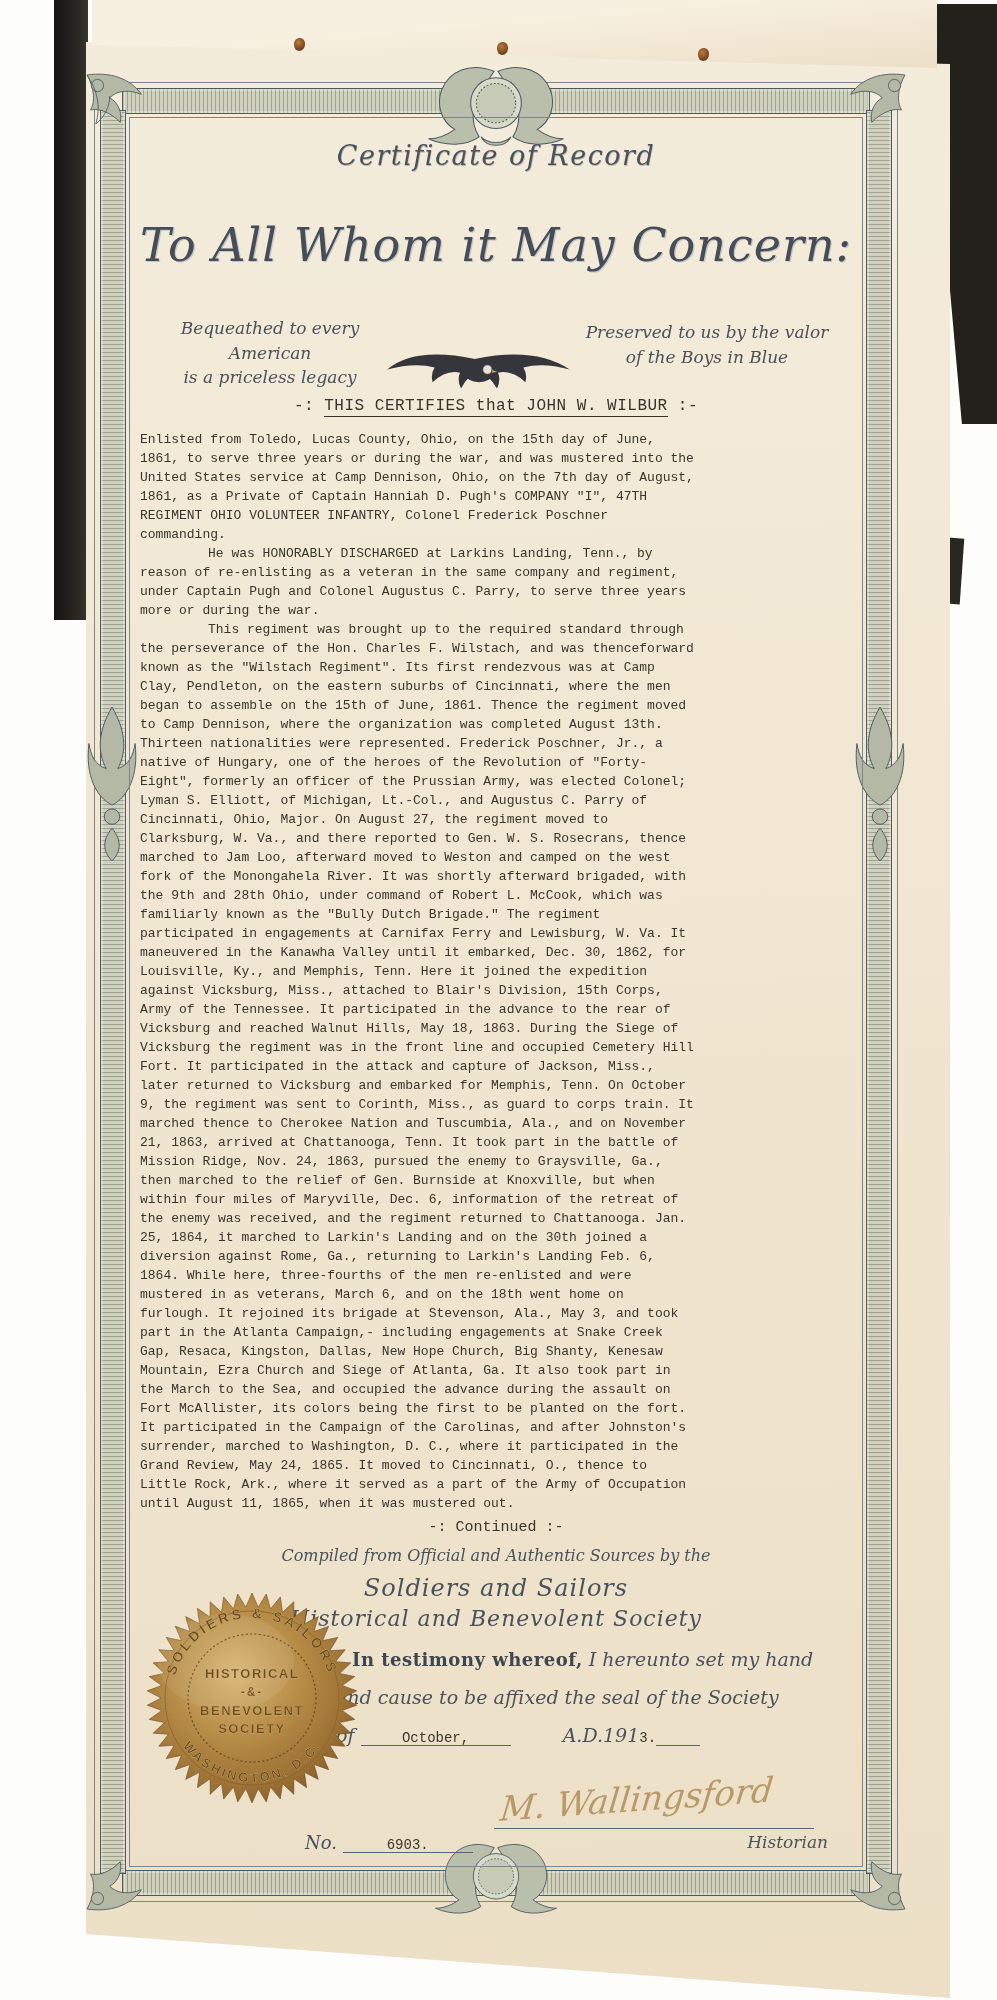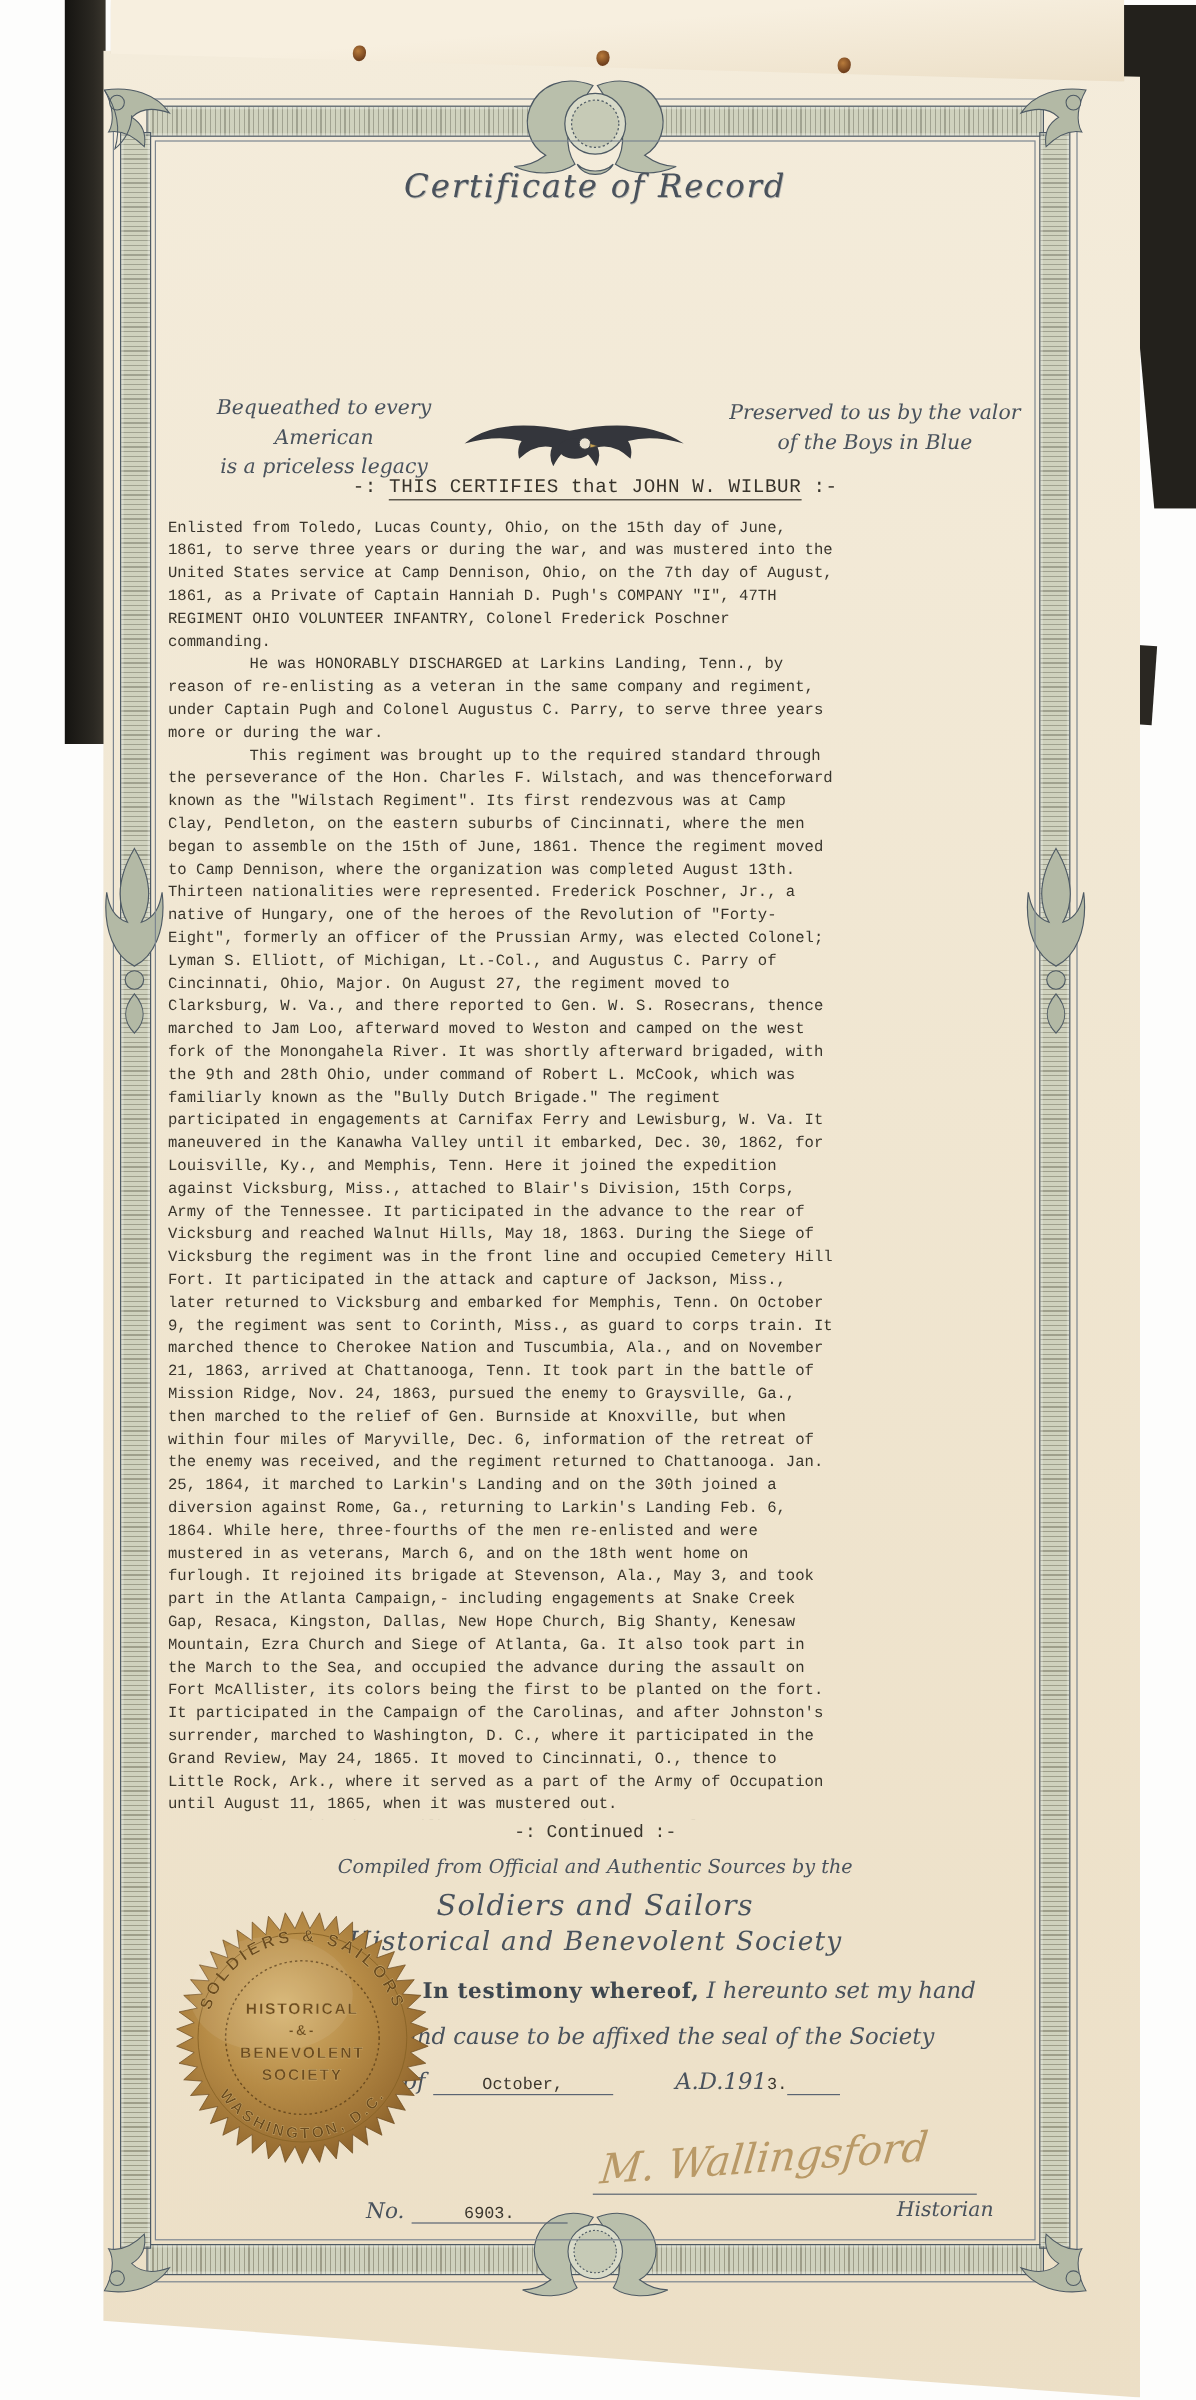--- a/index.html
+++ b/index.html
@@ -49,23 +49,23 @@
   .cartouche.bot{bottom:-24px;height:84px;}
   .side-orn{position:absolute;width:50px;height:170px;top:610px;}
   .side-orn.l{left:-13px}.side-orn.r{right:-13px;transform:scaleX(-1)}
 
   
   .center-zone{position:absolute;left:14px;width:792px;text-align:center;}
   .cert-title{top:100px;font:italic 27px/1 "DejaVu Serif",serif;color:#4a525c;
     letter-spacing:1.5px;text-shadow:.6px .6px 0 rgba(90,100,110,.4);}
   .cert-heading{top:176px;font:italic 46px/1.2 "DejaVu Serif",serif;color:#454d57;
     letter-spacing:1px;text-shadow:1.2px 1.2px 0 #c3c6ca;}
-  .motto{position:absolute;font:italic 17px/1.45 "DejaVu Serif",serif;color:#49525c;text-align:center;margin-top:12px;}
+  .motto{position:absolute;font:italic 17px/1.45 "DejaVu Serif",serif;color:#49525c;text-align:center;}
   .motto.left{left:64px;top:274px;width:240px;}
-  .motto.right{left:518px;top:278px;width:250px;}
+  .motto.right{left:496px;top:278px;width:250px;}
   .eagle{position:absolute;left:298px;top:288px;width:190px;height:76px;}
   .certify{top:354px;font:16px/1.3 "Liberation Mono",monospace;color:#37332b;letter-spacing:.5px;}
   .certify .ul{border-bottom:1.6px solid #37332b;padding-bottom:1px;}
   .body-text{position:absolute;left:54px;top:388px;width:556px;height:1086px;overflow:hidden;
     font:13px/19px "Liberation Mono",monospace;color:#39352c;text-align:left;}
   .body-text p{margin:0;}
   .body-text p.ind{text-indent:68px;}
   .continued{top:1478px;font:15px/1 "Liberation Mono",monospace;color:#39352c;}
 
   
@@ -164,20 +164,21 @@
       <svg class="side-orn r" viewBox="0 0 52 170">
         <g fill="#b3b9a5" stroke="#4e5a64" stroke-width="1">
           <path d="M26,6 C12,30 10,52 20,70 C8,66 4,56 2,44 C-2,78 10,100 26,108 C42,100 54,78 50,44 C48,56 44,66 32,70 C42,52 40,30 26,6 Z"></path>
           <circle cx="26" cy="120" r="8"></circle>
           <path d="M26,132 C16,144 16,156 26,166 C36,156 36,144 26,132 Z"></path>
         </g>
       </svg>
     </div>
 
     <div class="center-zone cert-title">Certificate of Record</div>
+    <div class="center-zone cert-heading">To All Whom it May Concern:</div>
 
     <div class="motto left">
       <div>Bequeathed to every American</div>
       <div>is a priceless legacy</div>
     </div>
 
     <svg class="eagle" viewBox="0 0 360 110">
       <path fill="#34363c" d="M6,58 Q58,14 172,38 Q286,14 352,58 Q302,44 264,54 Q272,66 268,82 Q242,58 216,64 Q222,78 214,94 Q198,66 180,62 Q160,66 146,94 Q138,78 144,64 Q118,58 92,82 Q88,66 96,54 Q58,44 6,58 Z"></path>
       <ellipse cx="180" cy="66" rx="26" ry="16" fill="#34363c"></ellipse>
       <circle cx="196" cy="58" r="9" fill="#e9e2d2" stroke="#34363c" stroke-width="1.5"></circle>

